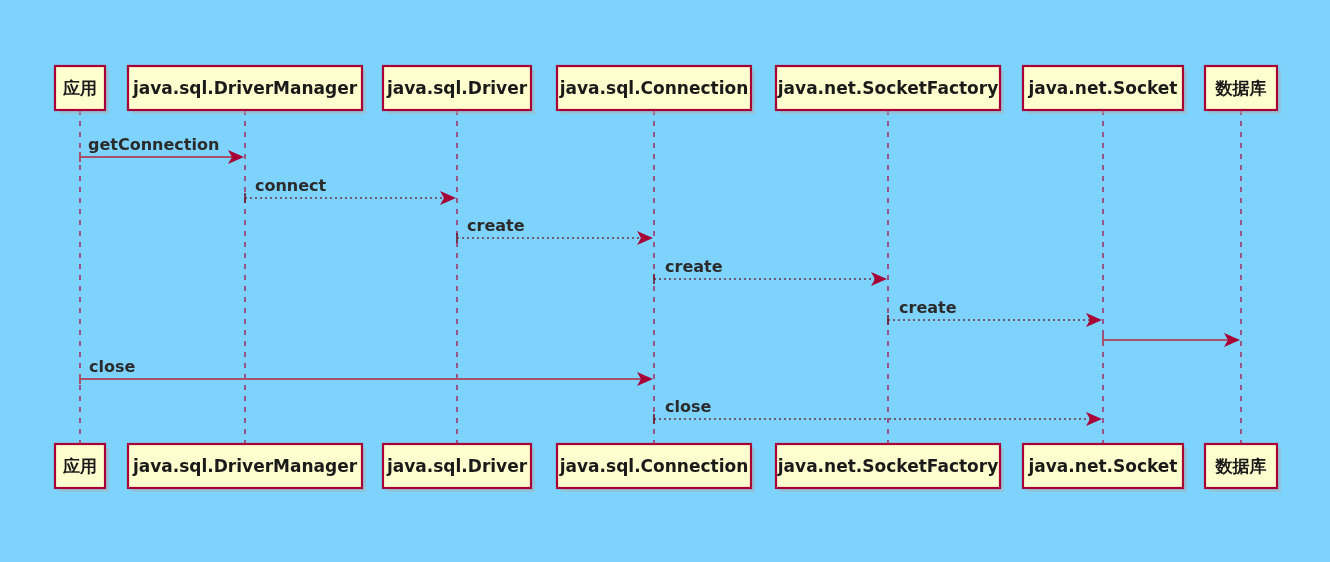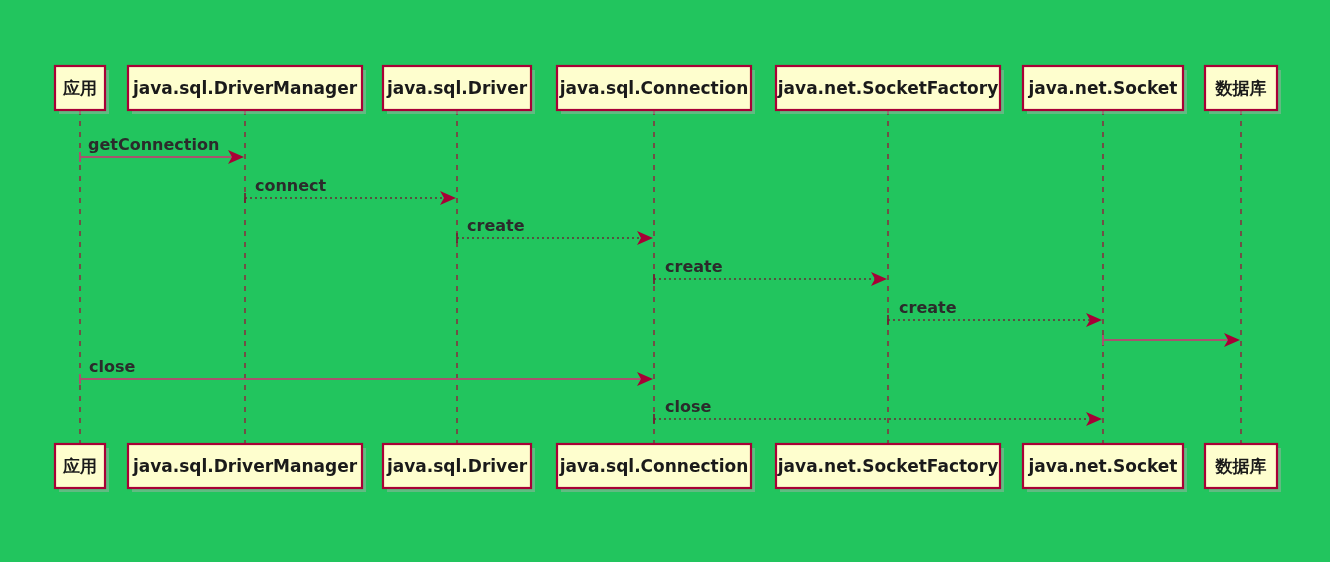--- a/index.html
+++ b/index.html
@@ -8,21 +8,21 @@
     padding: 0;
     background: #FFFFFF;
   }
   body {
     font-family: "DejaVu Sans", sans-serif;
   }
   #canvas {
     position: relative;
     width: 1330px;
     height: 562px;
-    background: #22c55e;
+    background: #7dd3fc;
     overflow: hidden;
   }
   #diagram-svg {
     position: absolute;
     left: 0;
     top: 0;
     width: 1330px;
     height: 562px;
   }
   .participant-box-rect {

